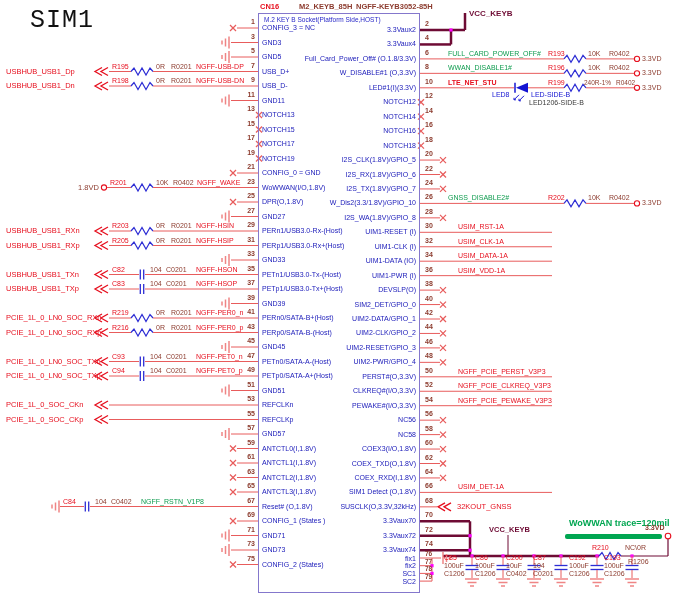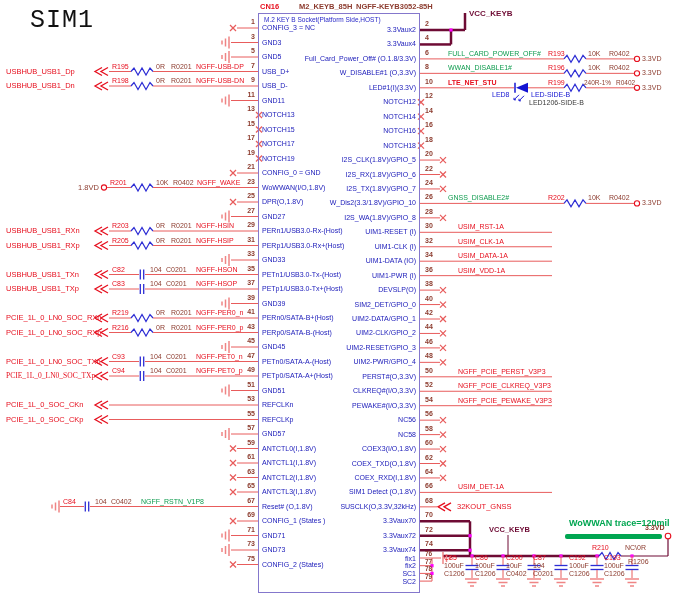--- a/index.html
+++ b/index.html
@@ -463,21 +463,21 @@
       <div class="t blu" style="left: 262px; top: 343px;">GND45</div>
       <div class="t mar s7 b ra" style="left: 240px; top: 351.5px; width: 15px;">47</div>
       <div class="t blu" style="left: 262px; top: 357.5px;">PETn0/SATA-A-(Host)</div>
       <div class="t red" style="left: 6px; top: 357.5px;">PCIE_1L_0_LN0_SOC_TXn</div>
       <div class="t red s7" style="left: 112px; top: 352.5px;">C93</div>
       <div class="t mar s7" style="left: 150px; top: 352.5px;">104</div>
       <div class="t mar s7" style="left: 166px; top: 352.5px;">C0201</div>
       <div class="t red s7" style="left: 196px; top: 352.5px;">NGFF-PET0_n</div>
       <div class="t mar s7 b ra" style="left: 240px; top: 366px; width: 15px;">49</div>
       <div class="t blu" style="left: 262px; top: 372px;">PETp0/SATA-A+(Host)</div>
-      <div class="t red" style="left: 6px; top: 372px; font-family: Liberation Serif, serif;">PCIE_1L_0_LN0_SOC_TXp</div>
+      <div class="t red" style="left: 6px; top: 372px;">PCIE_1L_0_LN0_SOC_TXp</div>
       <div class="t red s7" style="left: 112px; top: 367px;">C94</div>
       <div class="t mar s7" style="left: 150px; top: 367px;">104</div>
       <div class="t mar s7" style="left: 166px; top: 367px;">C0201</div>
       <div class="t red s7" style="left: 196px; top: 367px;">NGFF-PET0_p</div>
       <div class="t mar s7 b ra" style="left: 240px; top: 380.5px; width: 15px;">51</div>
       <div class="t blu" style="left: 262px; top: 386.5px;">GND51</div>
       <div class="t mar s7 b ra" style="left: 240px; top: 395px; width: 15px;">53</div>
       <div class="t blu" style="left: 262px; top: 401px;">REFCLKn</div>
       <div class="t red" style="left: 6px; top: 401px;">PCIE_1L_0_SOC_CKn</div>
       <div class="t mar s7 b ra" style="left: 240px; top: 409.5px; width: 15px;">55</div>

